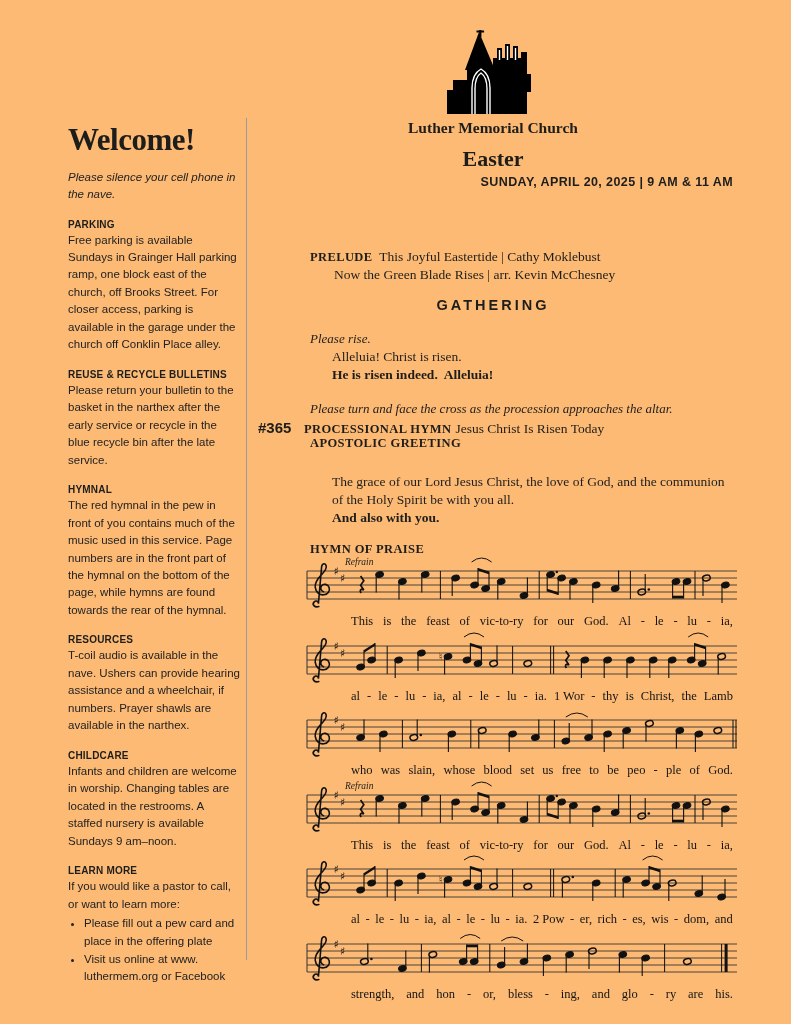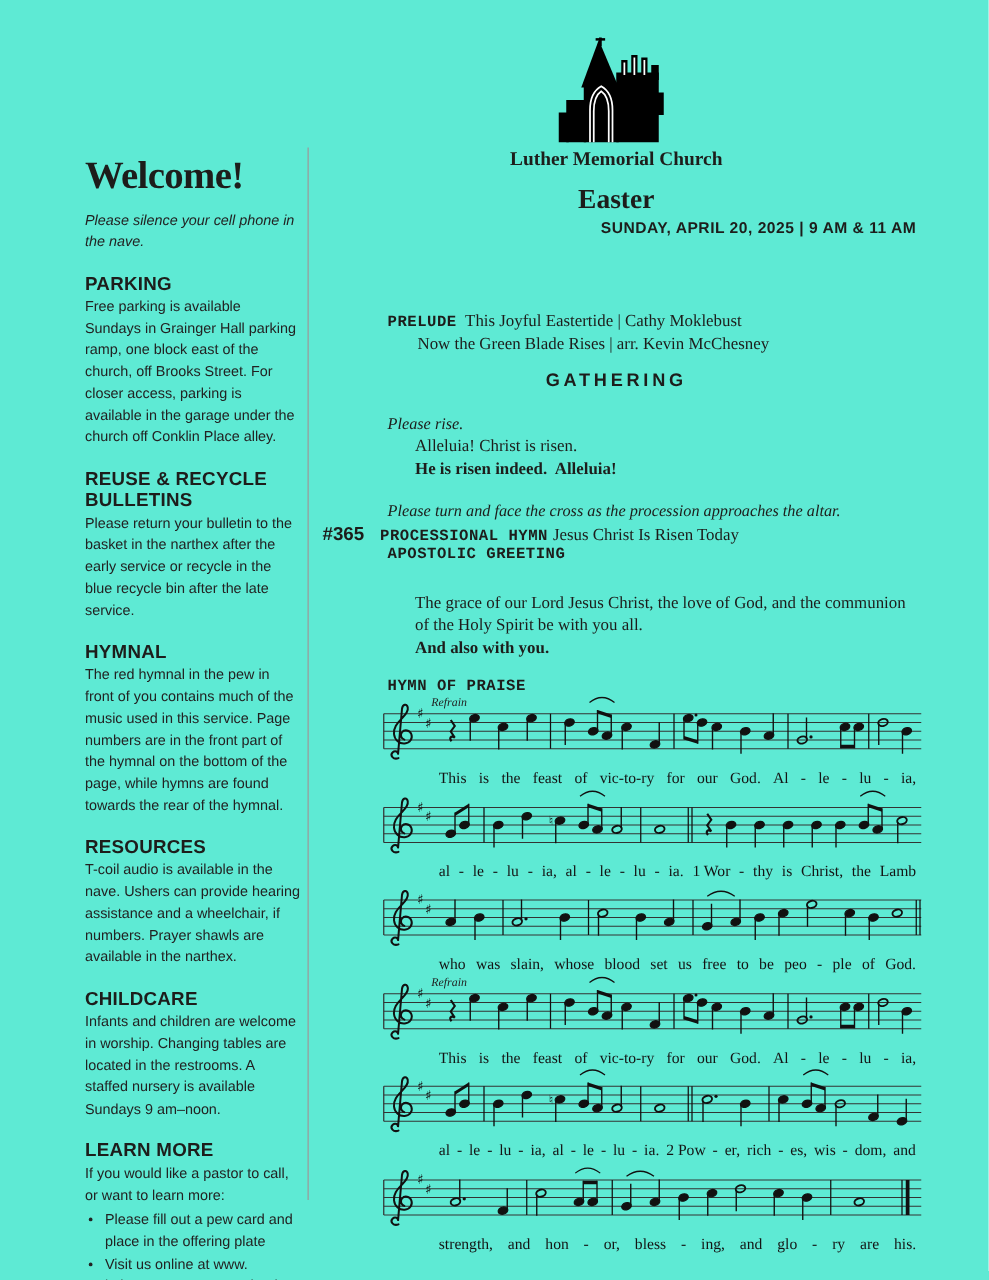--- a/index.html
+++ b/index.html
@@ -1,39 +1,39 @@
 <!DOCTYPE html>
 <html><head>
 <meta charset="utf-8">
 <style>
   * { box-sizing: border-box; margin: 0; padding: 0; }
   html,body { background:#ffffff; }
-  #page { position:relative; width:791px; height:1024px; background:#5eead4; color:#1d1d1b; overflow:hidden; }
+  #page { position:relative; width:791px; height:1024px; background:#fdba74; color:#1d1d1b; overflow:hidden; }
 
   
   #sidebar { position:absolute; left:68px; top:122px; width:172px; }
   #welcome { font-family:"Liberation Serif",serif; font-weight:bold; font-size:31px; letter-spacing:-0.5px; }
   #phone-note { font-family:"Liberation Sans",sans-serif; font-style:italic; font-size:11.5px; line-height:1.5; margin-top:11px; color:#222; }
   .sb-section { margin-top:15px; }
-  .sb-head { font-family:"Liberation Sans",sans-serif; font-weight:bold; font-size:15px; letter-spacing:0.2px; margin-bottom:2px; }
+  .sb-head { font-family:"Liberation Sans",sans-serif; font-weight:bold; font-size:10px; letter-spacing:0.2px; margin-bottom:2px; }
   .sb-body { font-family:"Liberation Sans",sans-serif; font-size:11.5px; line-height:1.52; color:#222; }
   .sb-bullets { margin:2px 0 0 16px; font-family:"Liberation Sans",sans-serif; font-size:11.5px; line-height:1.52; color:#222; }
   .sb-bullets li { margin-bottom:1px; }
 
   #divider { position:absolute; left:246px; top:118px; width:1px; height:842px; background:#9a9a9a; }
 
   
   #header { position:absolute; left:253px; top:30px; width:480px; text-align:center; }
   #logo { display:block; margin:0 auto; }
   #church-name { font-family:"Liberation Serif",serif; font-weight:bold; font-size:15.5px; margin-top:5px; }
   #service-title { font-family:"Liberation Serif",serif; font-weight:bold; font-size:22px; margin-top:9px; }
   #service-datetime { font-family:"Liberation Sans",sans-serif; font-weight:bold; font-size:12.5px; letter-spacing:0.4px; margin-top:3px;text-align:right; }
 
   
-  .shead { font-family:Liberation Mono, monospace; font-weight:bold; font-size:12.5px; letter-spacing:0.4px; }
+  .shead { font-family:Liberation Serif, serif; font-weight:bold; font-size:12.5px; letter-spacing:0.4px; }
   .stext { font-family:"Liberation Serif",serif; font-size:13.5px; }
   .rubric { font-family:"Liberation Serif",serif; font-style:italic; font-size:13px; }
 
   #prelude { position:absolute; left:310px; top:249px; width:440px; }
   #prelude .line2 { margin-left:24px; margin-top:2px; }
   #gathering-heading { position:absolute; left:253px; top:297px; width:480px; text-align:center;
       font-family:"Liberation Sans",sans-serif; font-weight:bold; font-size:14.5px; letter-spacing:3px; }
   #rubric-rise { position:absolute; left:310px; top:331px; }
   #versicle { position:absolute; left:332px; top:349px; }
   #response { position:absolute; left:332px; top:367px; font-weight:bold; }

